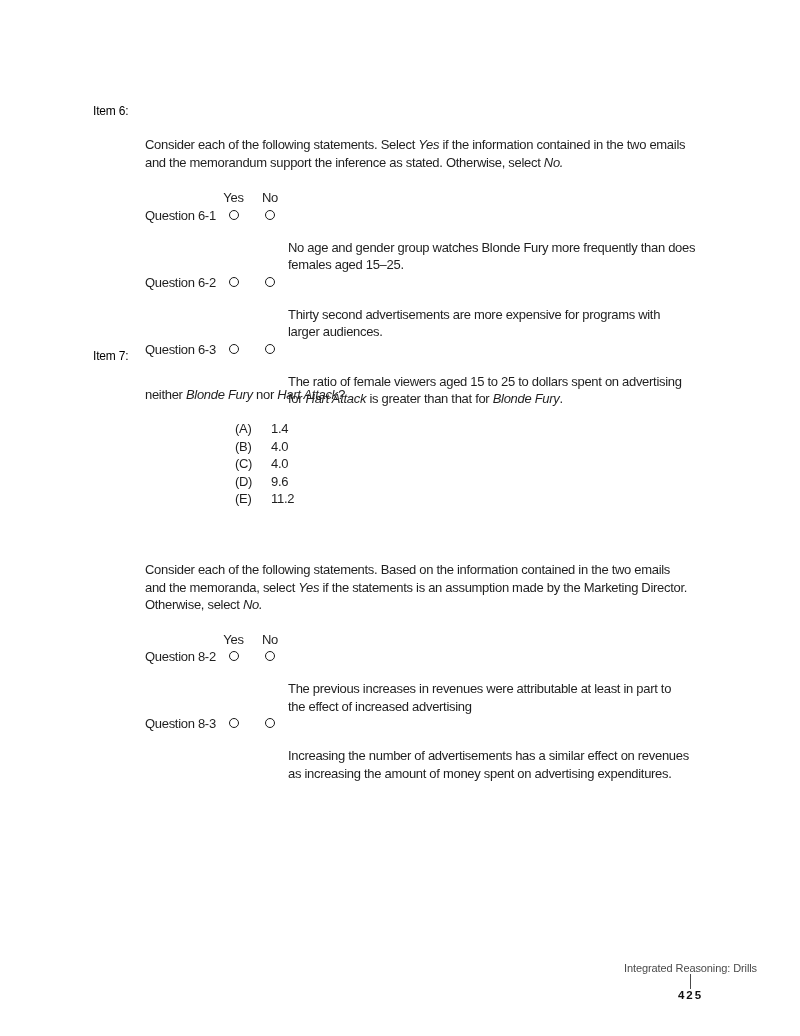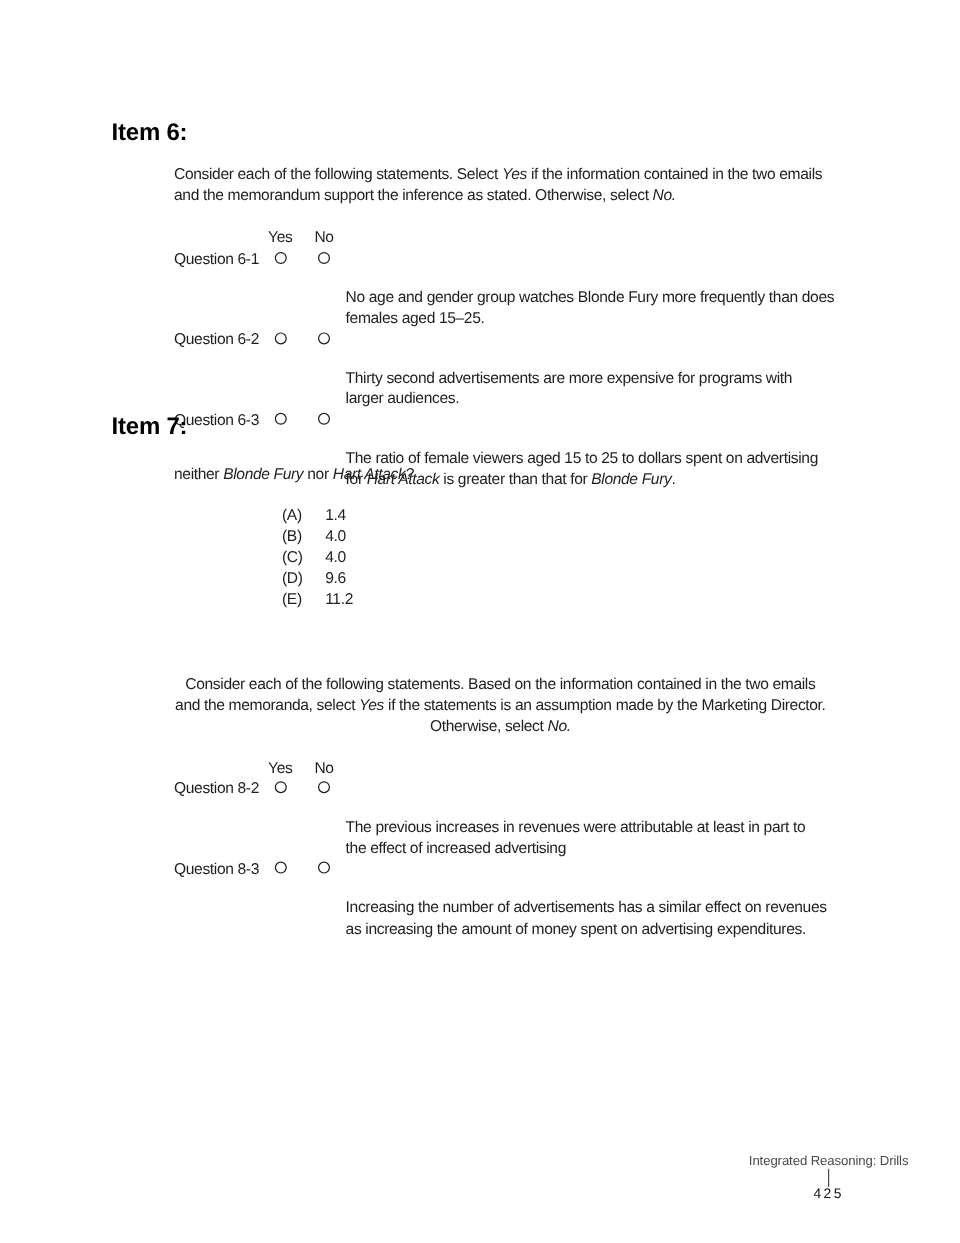--- a/index.html
+++ b/index.html
@@ -9,21 +9,21 @@
     -webkit-font-smoothing:antialiased;
   }
   .page{position:absolute;inset:0;overflow:hidden;}
 
   .item{position:absolute;left:93px;}
   #item-6{top:103px;}
   #item-7{top:348px;}
   #item-8{top:558px;}
 
   .item-title{
-    font-size:20px;font-weight:bold;color:#000;
+    font-size:12px;font-weight:normal;color:#000;
     letter-spacing:-0.2px;line-height:17px;white-space:nowrap;
   }
   .body-text{
     font-size:13px;letter-spacing:-0.3px;line-height:17.5px;white-space:nowrap;
   }
   .intro{margin-top:16px;margin-left:52px;}
   .it{font-style:italic;}
 
   
   .qtable{margin-top:18px;margin-left:52px;}
@@ -44,21 +44,21 @@
   .opt-value{width:26px;margin-left:14px;}
 
   
   .footer{
     position:absolute;top:962px;right:43px;
     display:flex;align-items:center;font-size:11px;color:#4a4a4a;
     letter-spacing:-0.1px;
     flex-direction:column;
   }
   .footer-divider{width:1px;height:15px;background:#4a4a4a;margin:0 10px;}
-  .footer-page{font-weight:normal;color:#111;letter-spacing:2px;font-size:11.5px;}
+  .footer-page{font-weight:bold;color:#111;letter-spacing:2px;font-size:11.5px;}
 </style>
 </head>
 <body>
 
 <div class="page">
 
   <section class="item" id="item-6">
     <div class="item-title">Item 6:</div>
     <div class="body-text intro"><span>Consider each of the following statements. Select </span><span class="it">Yes</span><span> if the information contained in the two emails</span><br><span>and the memorandum support the inference as stated. Otherwise, select </span><span class="it">No.</span></div>
     <div class="qtable body-text">
@@ -122,21 +122,21 @@
         <span class="opt-value">9.6</span>
       </div>
       <div class="opt">
         <span class="opt-letter">(E)</span>
         <span class="opt-value">11.2</span>
       </div>
     </div>
   </section>
 
   <section class="item" id="item-8">
-    <div class="body-text intro" style="margin-top:3px;text-align:center;"><span>Consider each of the following statements. Based on the information contained in the two emails</span><br><span>and the memoranda, select </span><span class="it">Yes</span><span> if the statements is an assumption made by the Marketing Director.</span><br><span>Otherwise, select </span><span class="it">No.</span></div>
+    <div class="body-text intro" style="margin-top:3px;"><span>Consider each of the following statements. Based on the information contained in the two emails</span><br><span>and the memoranda, select </span><span class="it">Yes</span><span> if the statements is an assumption made by the Marketing Director.</span><br><span>Otherwise, select </span><span class="it">No.</span></div>
     <div class="qtable body-text" style="margin-top:17px;">
       <div class="qrow">
         <div></div>
         <div class="qhead">Yes</div>
         <div class="qhead">No</div>
         <div></div>
       </div>
       <div class="qrow">
         <div class="qlabel">Question 8-2</div>
         <div class="qcell">

